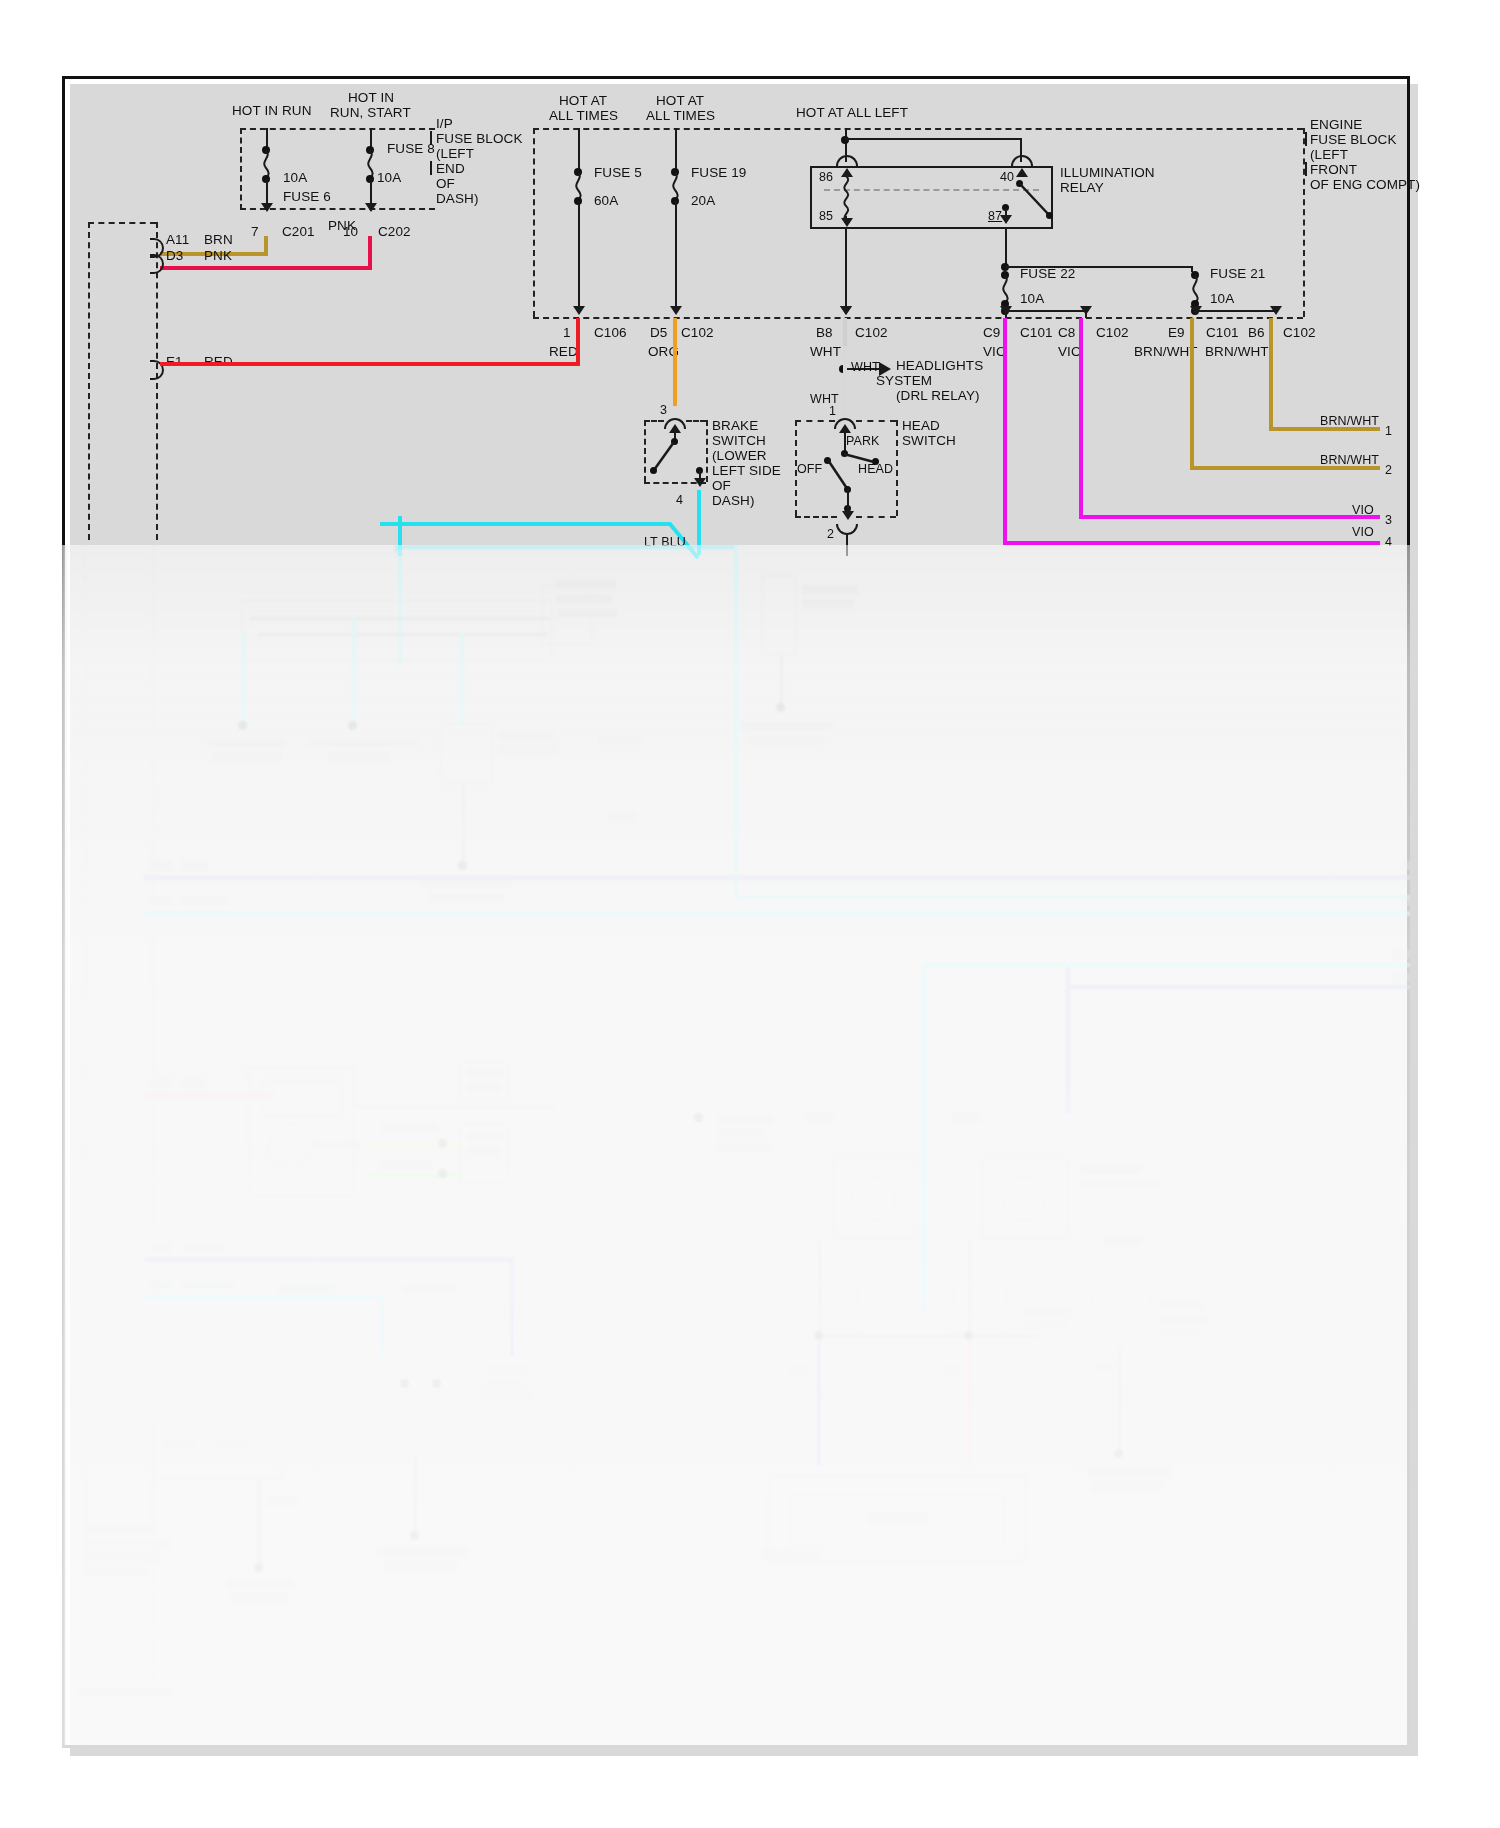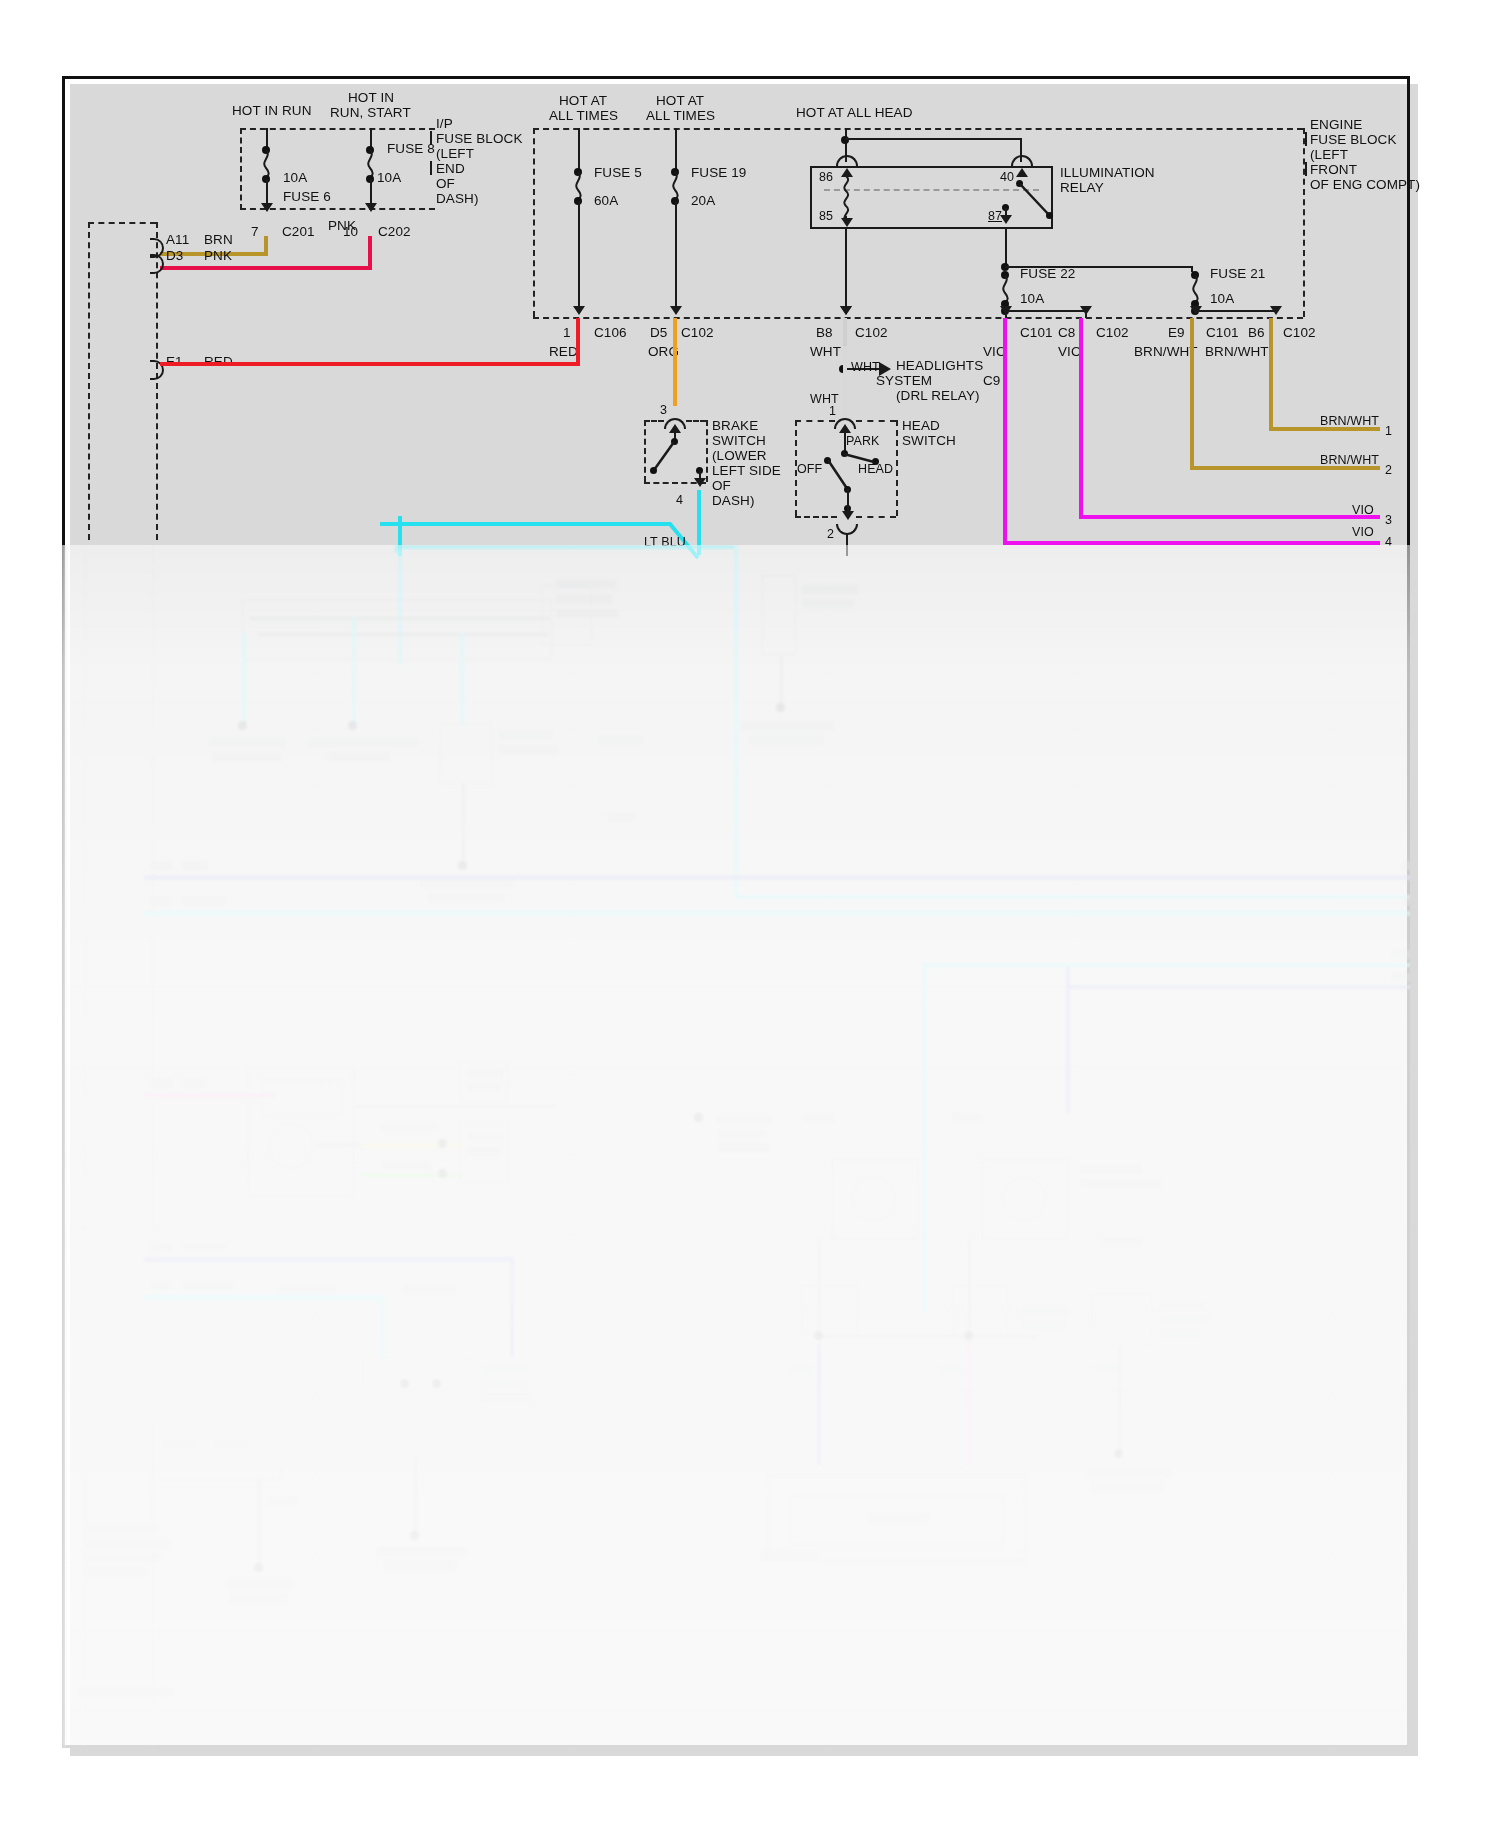--- a/index.html
+++ b/index.html
@@ -150,21 +150,21 @@
 
     <div class="dseg h" style="left:533px;top:128px;width:770px;"></div>
     <div class="dseg v" style="left:533px;top:128px;height:189px;"></div>
     <div class="dseg h" style="left:533px;top:317px;width:770px;"></div>
     <div class="dseg v" style="left:1303px;top:128px;height:189px;"></div>
 
     <div class="txt" style="left:559px;top:93px;">HOT AT</div>
     <div class="txt" style="left:549px;top:108px;">ALL TIMES</div>
     <div class="txt" style="left:656px;top:93px;">HOT AT</div>
     <div class="txt" style="left:646px;top:108px;">ALL TIMES</div>
-    <div class="txt" style="left:796px;top:105px;">HOT AT ALL HEAD</div>
+    <div class="txt" style="left:796px;top:105px;">HOT AT ALL LEFT</div>
 
     <div class="ln v" style="left:578px;top:128px;height:42px;"></div>
     <div class="dot" style="left:574px;top:168px;"></div>
     <div class="fuse" style="left:572px;top:172px;">
       <svg width="14" height="30" viewBox="0 0 14 30">
           <path d="M6 0 C12 7,0 11,6 18 C12 25,6 26,6 30" stroke="#1a1a1a" stroke-width="2" fill="none"></path>
         </svg>
     </div>
     <div class="dot" style="left:574px;top:197px;"></div>
     <div class="ln v" style="left:578px;top:201px;height:105px;"></div>
@@ -280,21 +280,21 @@
     <div class="txt" style="left:1310px;top:177px;">OF ENG COMPT)</div>
     <div class="ln v" style="left:1305px;top:132px;height:14px;"></div>
     <div class="ln v" style="left:1305px;top:162px;height:14px;"></div>
 
     <div class="arrow-d" style="left:840px;top:306px;"></div>
     <div class="txt" style="left:816px;top:325px;">B8</div>
     <div class="txt" style="left:855px;top:325px;">C102</div>
     <div class="txt" style="left:810px;top:344px;">WHT</div>
     <div class="w v" style="left:843px;top:318px;height:45px;background:#d8d8d8;"></div>
 
-    <div class="txt" style="left:983px;top:325px;margin-top:48px;">C9</div>
+    <div class="txt" style="left:983px;top:325px;">C9</div>
     <div class="txt" style="left:1020px;top:325px;">C101</div>
     <div class="txt" style="left:983px;top:344px;">VIO</div>
 
     <div class="txt" style="left:1058px;top:325px;">C8</div>
     <div class="txt" style="left:1096px;top:325px;">C102</div>
     <div class="txt" style="left:1058px;top:344px;">VIO</div>
 
     <div class="txt" style="left:1168px;top:325px;">E9</div>
     <div class="txt" style="left:1206px;top:325px;">C101</div>
     <div class="txt" style="left:1134px;top:344px;">BRN/WHT</div>

